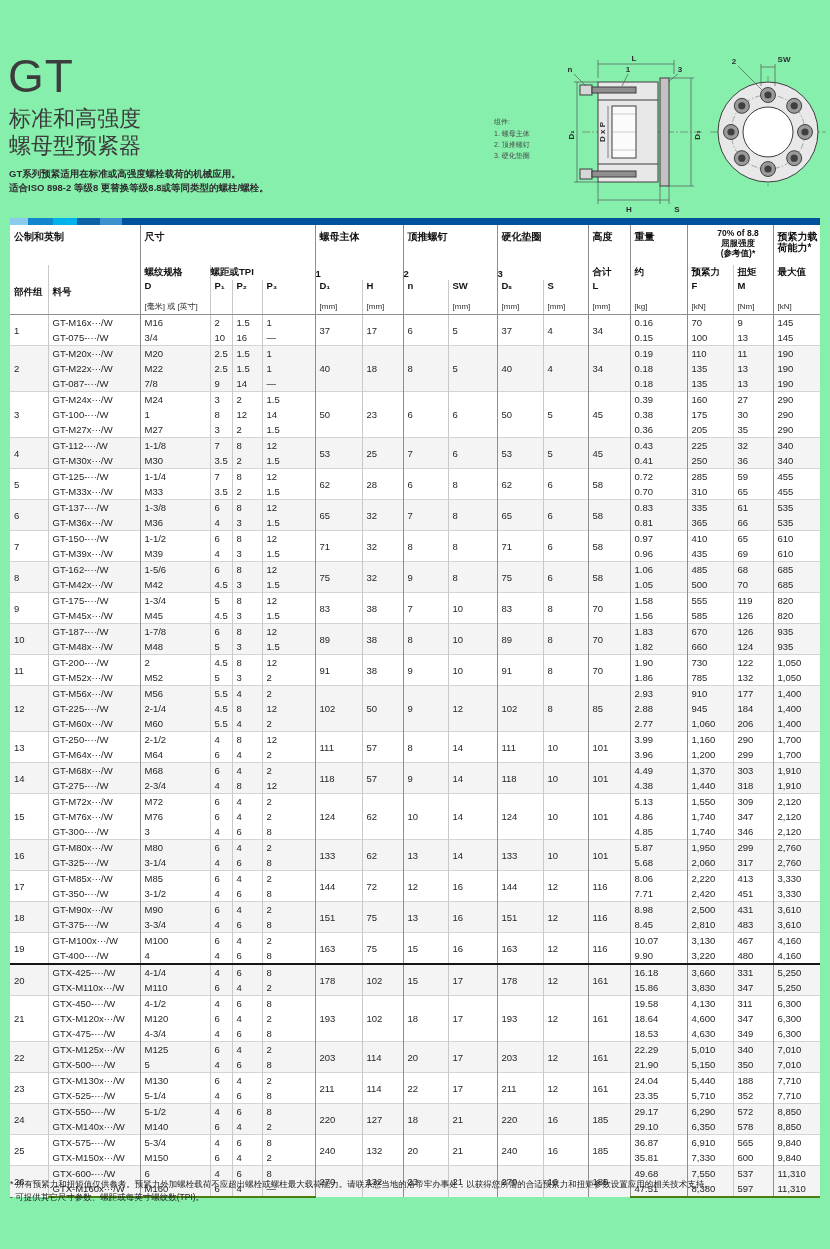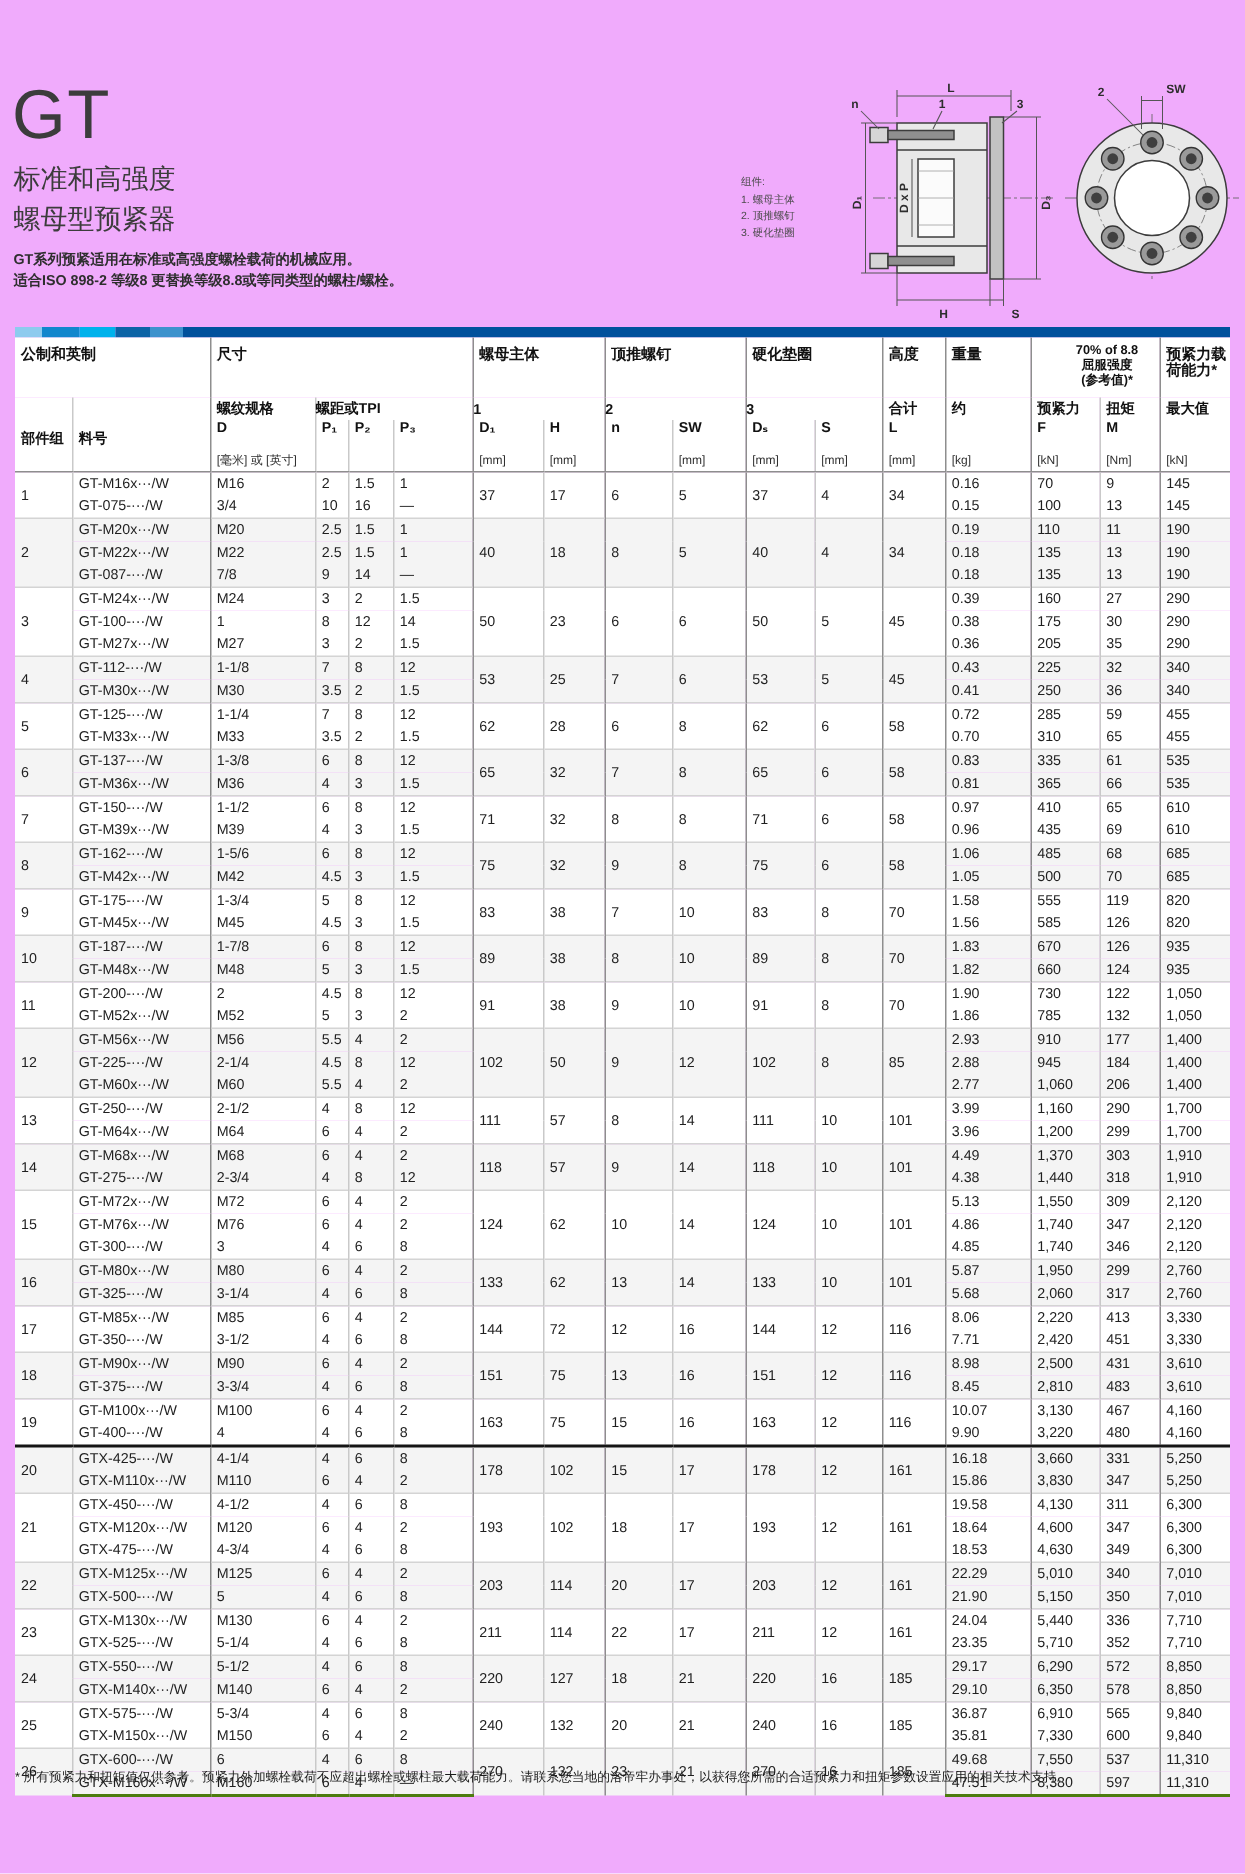--- a/index.html
+++ b/index.html
@@ -1,22 +1,22 @@
 <!DOCTYPE html>
 <html><head>
 <meta charset="utf-8">
 <style>
   html,body{margin:0;padding:0;background:#ffffff;}
   body{width:830px;height:1249px;font-family:"Liberation Sans","DejaVu Sans",sans-serif;color:#1a1a1a;}
-  .page{position:relative;width:830px;height:1249px;overflow:hidden;background:#f0abfc;}
+  .page{position:relative;width:830px;height:1249px;overflow:hidden;background:#86efac;}
 
   
   .hero{position:absolute;left:0;top:0;width:830px;height:218px;}
   .title{position:absolute;left:8px;top:52px;font-size:46px;line-height:48px;font-weight:400;color:#3c3c3c;letter-spacing:1px;}
-  .sub{position:absolute;left:9px;font-size:18px;line-height:26px;color:#3c3c3c;}
+  .sub{position:absolute;left:9px;font-size:22px;line-height:26px;color:#3c3c3c;}
   .sub1{top:106px;} .sub2{top:133px;}
   .desc{position:absolute;left:9px;font-size:9.5px;line-height:13px;font-weight:700;color:#2e2e2e;}
   .desc1{top:167px;} .desc2{top:181px;}
 
   .legend{position:absolute;left:494px;top:116px;width:64px;font-size:7px;line-height:11px;color:#4a4a4a;}
   .legend .lt{margin-bottom:1px;}
   .drawing{position:absolute;left:528px;top:48px;width:300px;height:168px;}
   .drawing text{font-family:"Liberation Sans","DejaVu Sans",sans-serif;font-size:8px;font-weight:700;fill:#2e2e2e;}
   .dim{stroke:#555;stroke-width:.7;fill:none;}
   .cl{stroke:#666;stroke-width:.6;stroke-dasharray:8 2 2 2;fill:none;}
@@ -1041,21 +1041,21 @@
           <td class="c-p3">2</td>
           <td class="c-d1" rowspan="2">211</td>
           <td class="c-h" rowspan="2">114</td>
           <td class="c-n" rowspan="2">22</td>
           <td class="c-sw" rowspan="2">17</td>
           <td class="c-ds" rowspan="2">211</td>
           <td class="c-s" rowspan="2">12</td>
           <td class="c-l" rowspan="2">161</td>
           <td class="c-kg">24.04</td>
           <td class="c-f">5,440</td>
-          <td class="c-m">336</td>
+          <td class="c-m">188</td>
           <td class="c-max">7,710</td>
         </tr>
         <tr>
           <td class="c-part">GTX-525-···/W</td>
           <td class="c-d">5-1/4</td>
           <td class="c-p1">4</td>
           <td class="c-p2">6</td>
           <td class="c-p3">8</td>
           <td class="c-kg">23.35</td>
           <td class="c-f">5,710</td>
@@ -1150,15 +1150,16 @@
           <td class="c-kg">47.51</td>
           <td class="c-f">8,380</td>
           <td class="c-m">597</td>
           <td class="c-max">11,310</td>
         </tr>
       </tbody>
   </table>
 
   <div class="notes" id="notes">
       <div>* 所有预紧力和扭矩值仅供参考。预紧力外加螺栓载荷不应超出螺栓或螺柱最大载荷能力。请联系您当地的洛帝牢办事处，以获得您所需的合适预紧力和扭矩参数设置应用的相关技术支持。</div>
+      <div>- 可提供其它尺寸参数、螺距或每英寸螺纹数(TPI)。</div>
     </div>
 
 </div>
 
 </body></html>

